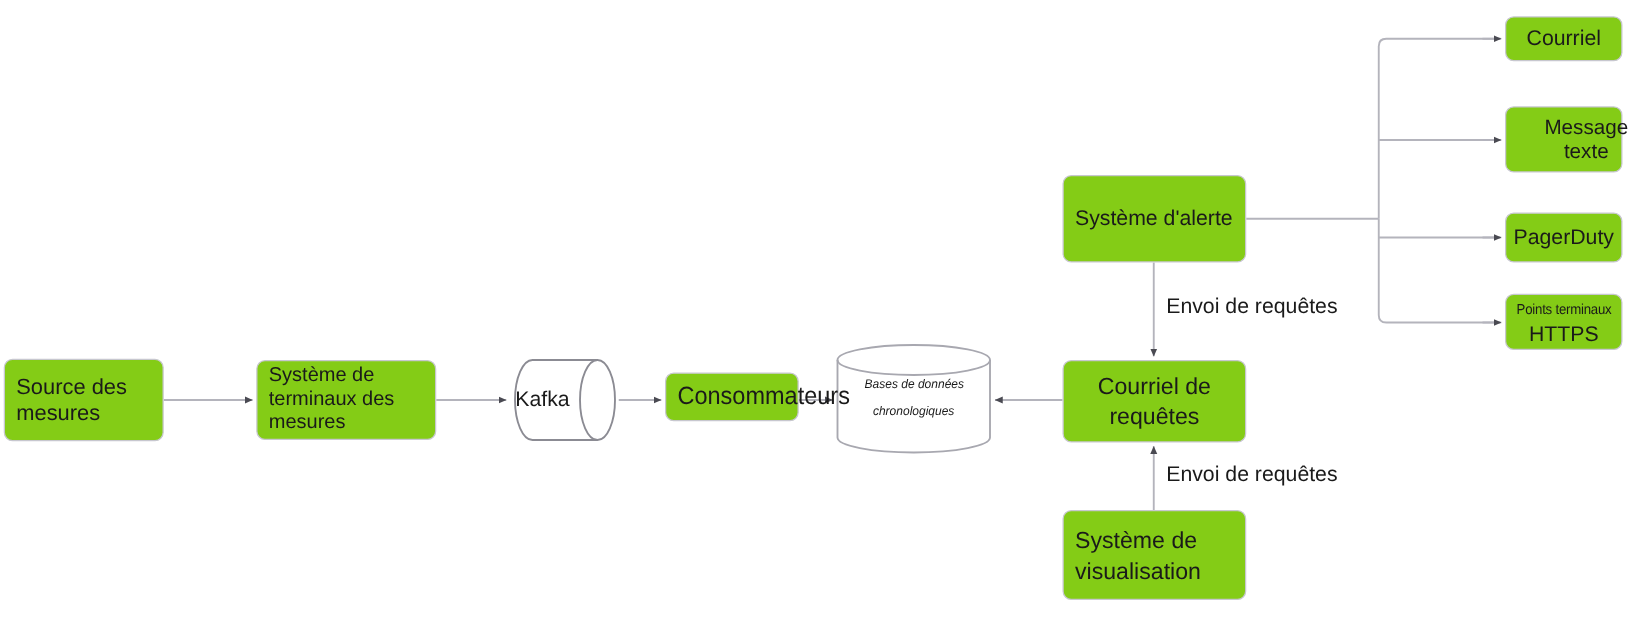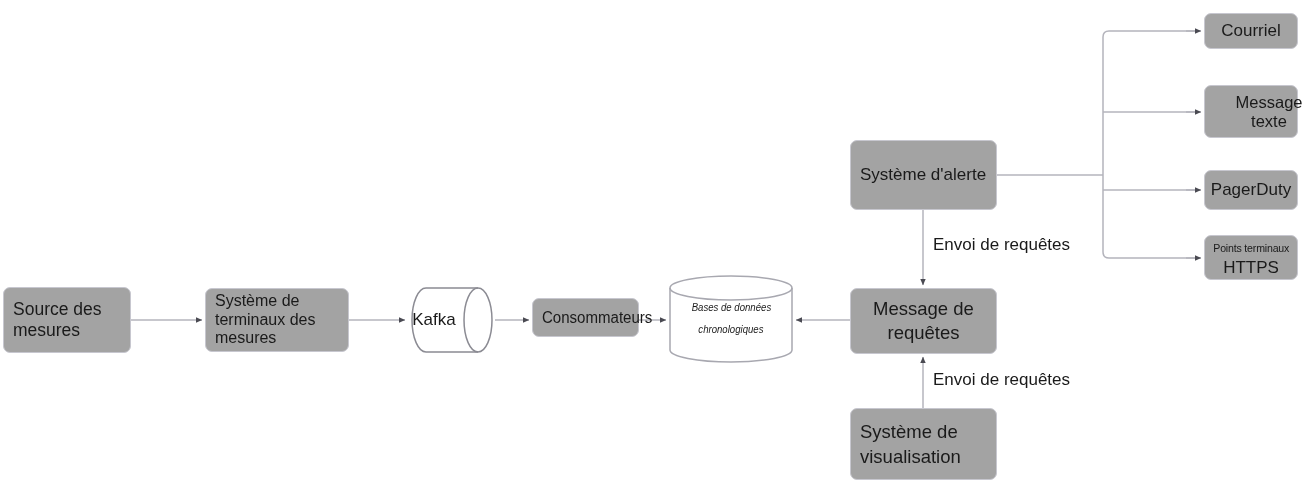--- a/index.html
+++ b/index.html
@@ -18,21 +18,21 @@
   #wires {
     position: absolute;
     left: 0;
     top: 0;
     width: 1312px;
     height: 500px;
   }
   .node {
     position: absolute;
     box-sizing: border-box;
-    background: #a3a3a3;
+    background: #84cc16;
     border: 1.4px solid #c7c7cf;
     border-radius: 7px;
     color: #1a1a1a;
     display: flex;
     flex-direction: column;
     justify-content: center;
     z-index: 3;
   }
   .node .line {
     white-space: pre;
@@ -50,21 +50,21 @@
     position: absolute;
     color: #1a1a1a;
     white-space: nowrap;
     z-index: 4;
     background: transparent;
   }
 
   
   #node-source        { left: 3px;    top: 287px; width: 128px; height: 66px;  font-size: 17.5px; line-height: 21px; }
   #node-collecte      { left: 205px;  top: 288px; width: 144px; height: 64px;  font-size: 16px;   line-height: 18.5px; }
-  #node-consommateurs { left: 532px;  top: 298px; width: 107px; height: 39px;  font-size: 16px;   line-height: 19px; }
+  #node-consommateurs { left: 532px;  top: 298px; width: 107px; height: 39px;  font-size: 20px;   line-height: 19px; }
   #node-alerte        { left: 850px;  top: 140px; width: 147px; height: 70px;  font-size: 17px;   line-height: 20px; justify-content: center; }
   #node-service       { left: 850px;  top: 288px; width: 147px; height: 66px;  font-size: 18.5px; line-height: 24px; }
   #node-visualisation { left: 850px;  top: 408px; width: 147px; height: 72px;  font-size: 18.5px; line-height: 25px; }
   #node-courriel      { left: 1204px; top: 13px;  width: 94px;  height: 36px;  font-size: 17px;   line-height: 20px; }
   #node-sms           { left: 1204px; top: 85px;  width: 94px;  height: 53px;  font-size: 16.5px; line-height: 19px; padding-left: 36px; }
   #node-pagerduty     { left: 1204px; top: 170px; width: 94px;  height: 40px;  font-size: 17px;   line-height: 20px; }
   #node-https         { left: 1204px; top: 235px; width: 94px;  height: 45px;  font-size: 17px;   line-height: 19px; }
 
   #node-https .small {
     font-size: 11.5px;
@@ -185,21 +185,21 @@
       <span class="line">Bases de données</span>
       <span class="line">chronologiques</span>
     </div>
   </div>
 
   <div class="node left" id="node-alerte">
     <span class="line">Système d'alerte</span>
   </div>
 
   <div class="node center" id="node-service">
-    <span class="line">Message de</span>
+    <span class="line">Courriel de</span>
     <span class="line">requêtes</span>
   </div>
 
   <div class="node left" id="node-visualisation">
     <span class="line">Système de</span>
     <span class="line">visualisation</span>
   </div>
 
   <div class="node center" id="node-courriel">
     <span class="line">Courriel</span>

